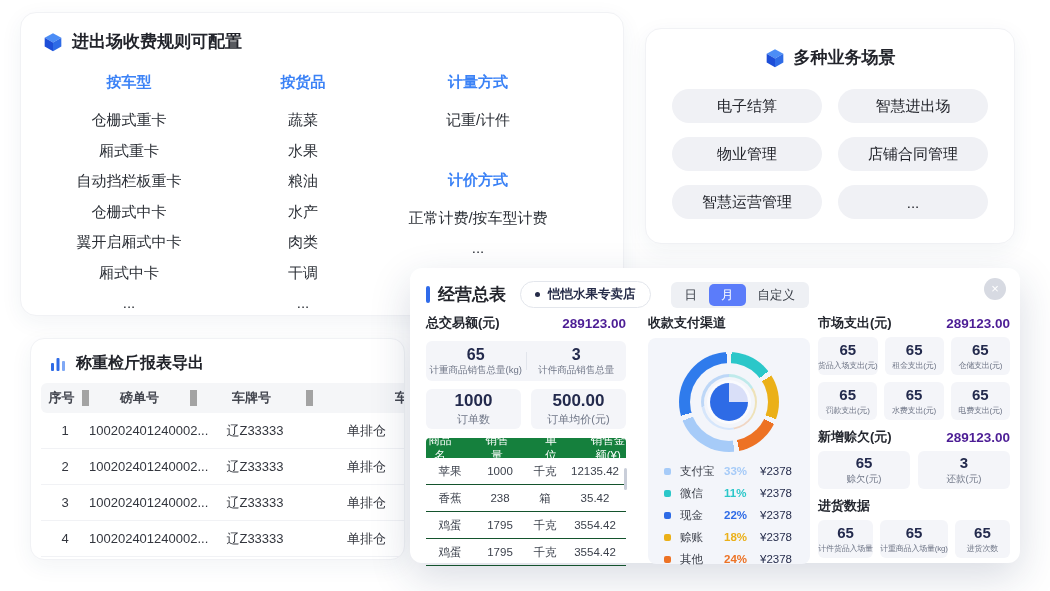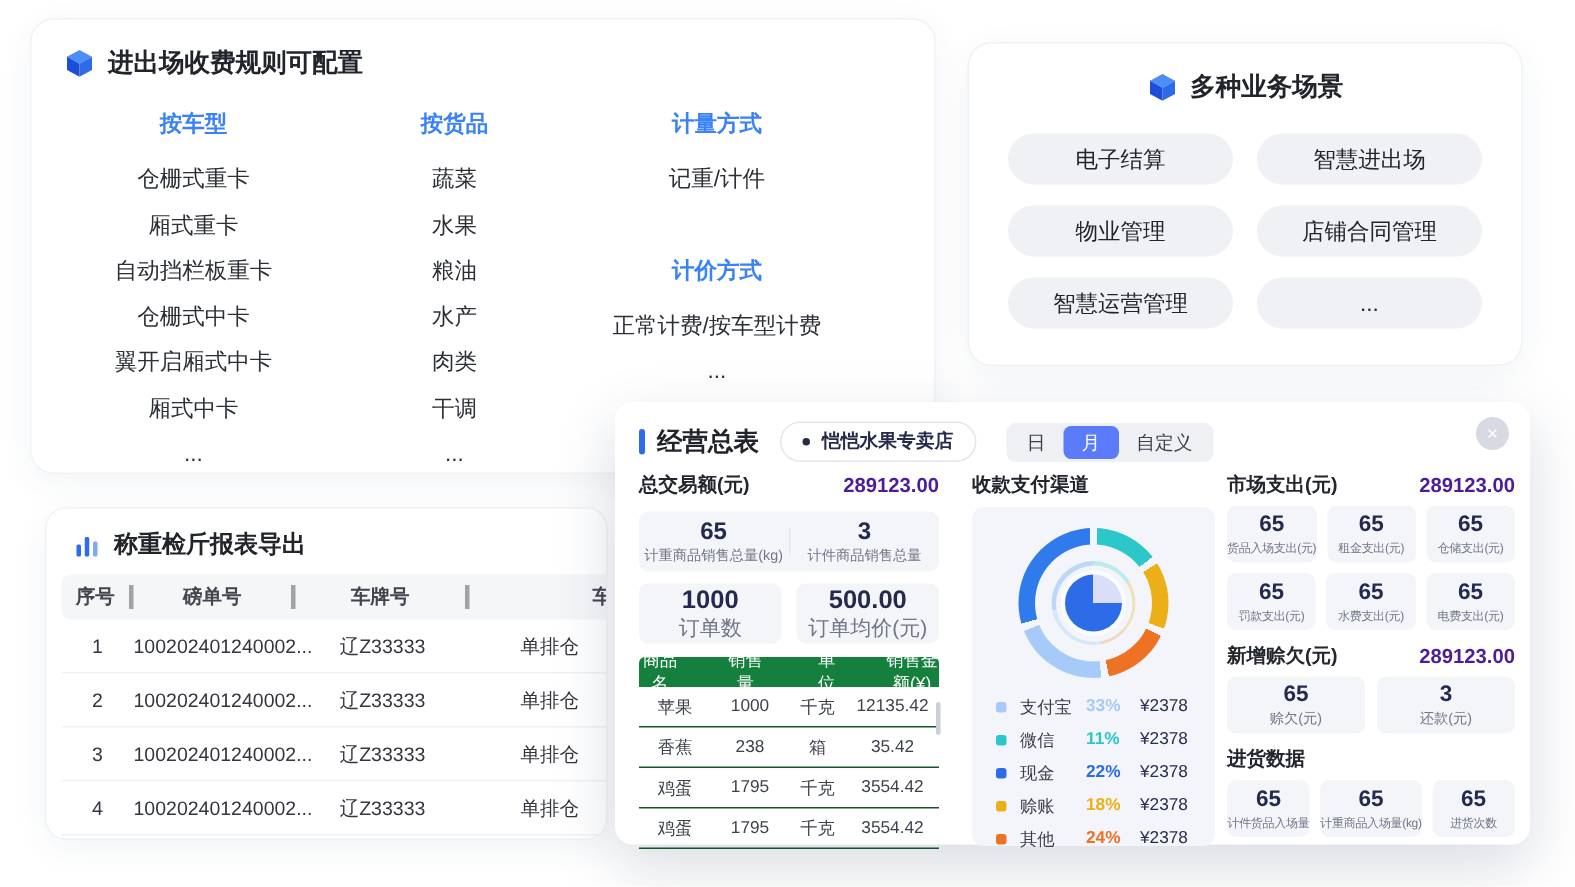--- a/index.html
+++ b/index.html
@@ -43,21 +43,21 @@
   .wtable { position:absolute; left:10px; top:44px; width:560px; }
   .wrow { display:flex; align-items:center; height:36px; font-size:13px; color:#33363E;
           border-bottom:1px solid #F1F2F5; }
   .wrow.whead { height:30px; background:#F5F6F8; border-radius:6px; border-bottom:none;
                 color:#42454E; font-weight:bold; }
   .wc1 { width:48px; text-align:center; }
   .wc2 { width:108px; text-align:center; }
   .wc3 { width:116px; text-align:center; }
   .wc4 { width:200px; text-align:left; padding-left:34px; }
   .whead .wc4 { padding-left:82px; }
-  .whead .wc1, .whead .wc2, .whead .wc3 { border-right:3px solid #a3a3a3; height:16px; line-height:16px; }
+  .whead .wc1, .whead .wc2, .whead .wc3 { border-right:7px solid #a3a3a3; height:16px; line-height:16px; }
 
   
   #card-sum { left:410px; top:268px; width:610px; height:295px; border:none; border-radius:12px;
               box-shadow:0 14px 40px rgba(30,45,90,0.17); z-index:10; }
   .sum-head { display:flex; align-items:center; padding:13px 16px 0 16px; }
   .sum-bar { width:4px; height:17px; background:#2F6BEA; border-radius:2px; margin-right:8px; }
   .sum-title { font-size:17px; font-weight:bold; color:#22242B; }
   .store-pill { display:flex; align-items:center; gap:8px; height:27px; padding:0 14px;
     border:1px solid #E3E6EC; border-radius:14px; background:#fff; margin-left:14px; cursor:pointer;
     font-family:inherit; }
@@ -84,21 +84,21 @@
   .statbox .v { font-size:16px; font-weight:bold; color:#232A4D; line-height:1.15; }
   .statbox .l { font-size:9.5px; color:#6F7687; margin-top:1px; white-space:nowrap; }
 
   .pairbox { margin-top:9px; height:40px; background:#F4F5F9; border-radius:6px;
              display:flex; align-items:center; }
   .pairbox .half { flex:1; display:flex; flex-direction:column; align-items:center; }
   .pair-div { width:1px; height:18px; background:#E2E5EC; }
   .duo { display:flex; gap:10px; margin-top:8px; }
   .duo .statbox { flex:1; height:40px; }
   .duo .v { font-size:17px; }
-  .duo .l { font-size:14px; }
+  .duo .l { font-size:11px; }
 
   .ptable { margin-top:9px; position:relative; }
   .prow { display:flex; align-items:center; height:27px; font-size:11.5px; color:#3C414C;
           border-bottom:1px solid #14532d; }
   .prow.phead { height:20px; background:#15803d; color:#fff; border-radius:4px 4px 0 0; border-bottom:none;gap:28px; }
   .pc1 { width:48px; text-align:center; }
   .pc2 { width:52px; text-align:center; }
   .pc3 { width:38px; text-align:center; }
   .pc4 { width:62px; text-align:center; }
   .pscroll { position:absolute; right:-1px; top:30px; width:3px; height:22px; background:#C9CED9; border-radius:2px; }

